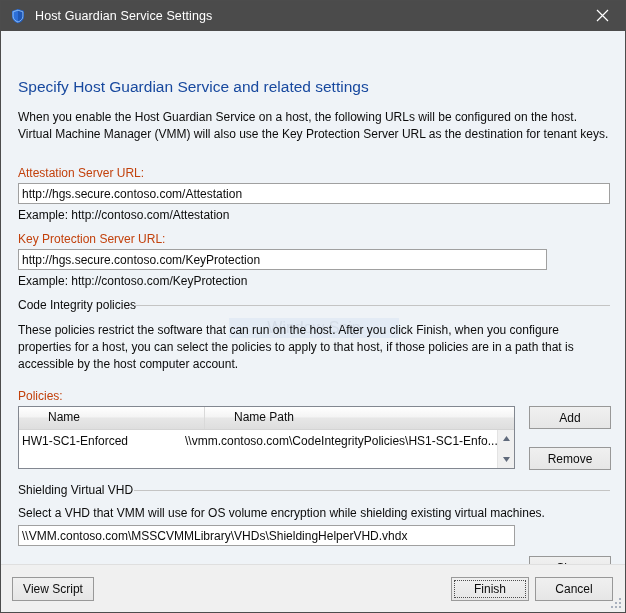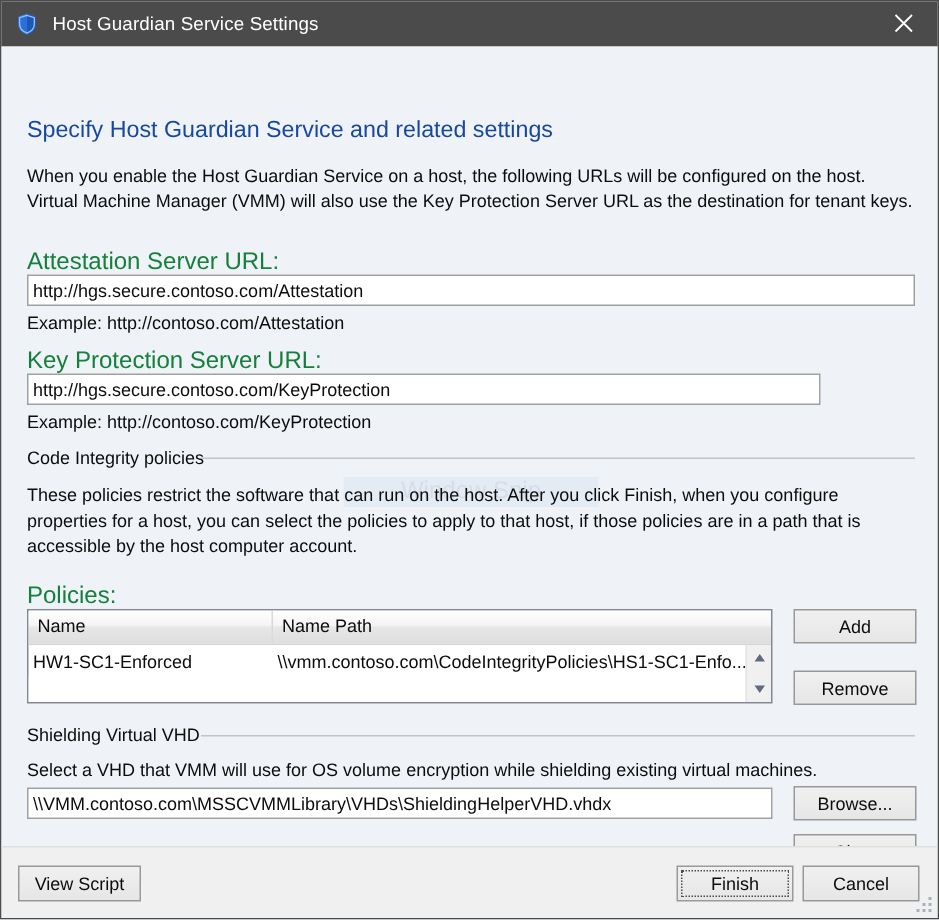--- a/index.html
+++ b/index.html
@@ -86,22 +86,22 @@
     left: 17px;
     top: 78px;
     width: 600px;
     font-size: 12px;
     line-height: 17px;
     color: #0c0c0c;
   }
 
   .field-label {
     position: absolute;
-    font-size: 16px;
-    color: #15803d;
+    font-size: 12px;
+    color: #c2410c;
     white-space: nowrap;
   }
   .example-label {
     position: absolute;
     font-size: 12px;
     color: #0c0c0c;
     white-space: nowrap;
   }
 
   .textbox {
@@ -170,20 +170,21 @@
   }
   .lv-th {
     font-size: 12px;
     color: #0c0c0c;
     line-height: 21px;
     padding-left: 6px;
     box-sizing: border-box;
     border-right: 1px solid #d9d9d9;
     white-space: nowrap;
     overflow: hidden;
+    margin-left: 23px;
   }
   .lv-th.col-name { width: 163px; }
   .lv-th.col-path { flex: 1 1 auto; border-right: none; }
 
   .lv-body {
     position: relative;
     height: calc(100% - 23px);
   }
   .lv-row {
     display: flex;
@@ -347,21 +348,20 @@
     <button class="btn" style="left:528px; top:375px; width:82px; height:23px;">Add</button>
     <button class="btn" style="left:528px; top:416px; width:82px; height:23px;">Remove</button>
 
     <div class="group-title" style="left:17px; top:452px;">Shielding Virtual VHD</div>
     <div class="group-rule" style="left:133px; top:459px; width:476px;"></div>
 
     <div class="paragraph" style="left:17px; top:474px; width:594px;">Select a VHD that VMM will use for OS volume encryption while shielding existing virtual machines.</div>
 
     <input class="textbox" style="left: 17px; top: 494px; width: 497px;" type="text" value="\\VMM.contoso.com\MSSCVMMLibrary\VHDs\ShieldingHelperVHD.vhdx">
 
-    <button class="btn" style="left:528px; top:493px; width:82px; height:23px;">Browse...</button>
     <button class="btn" style="left:528px; top:525px; width:82px; height:23px;">Clear</button>
 
   </div>
 
   <div class="footer">
     <button class="btn" style="left:11px; top:12px; width:82px; height:24px;">View Script</button>
 
     <button class="btn default-focus" style="left:450px; top:12px; width:78px; height:24px;">
       <span>Finish</span>
       <span class="focus-ring"></span>

